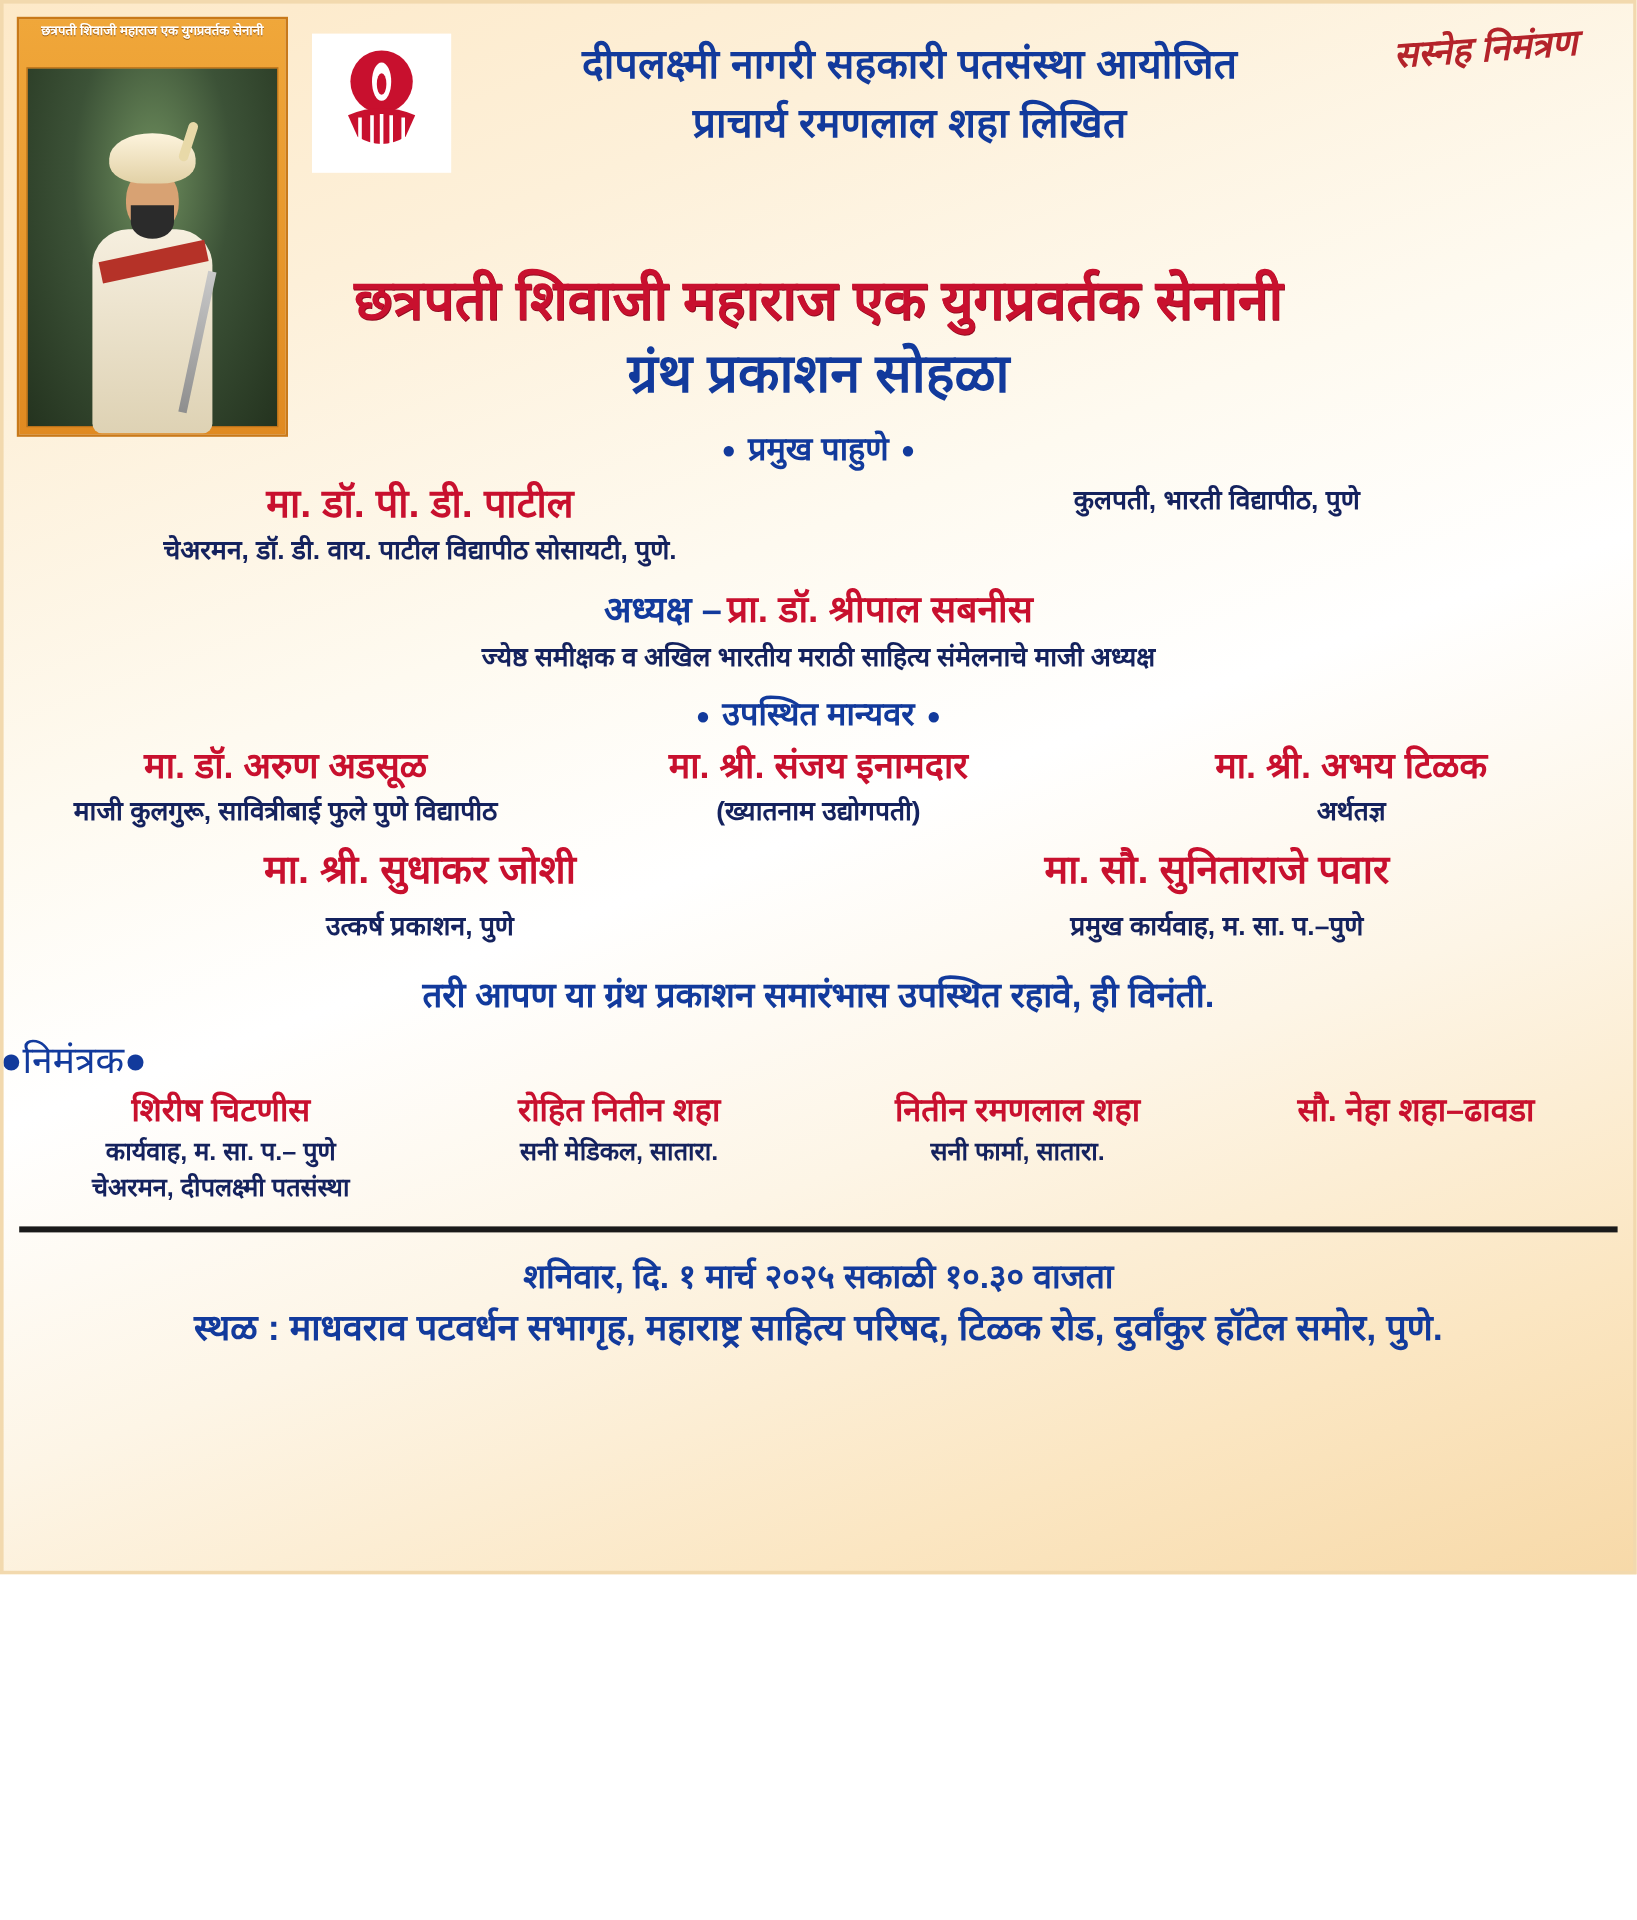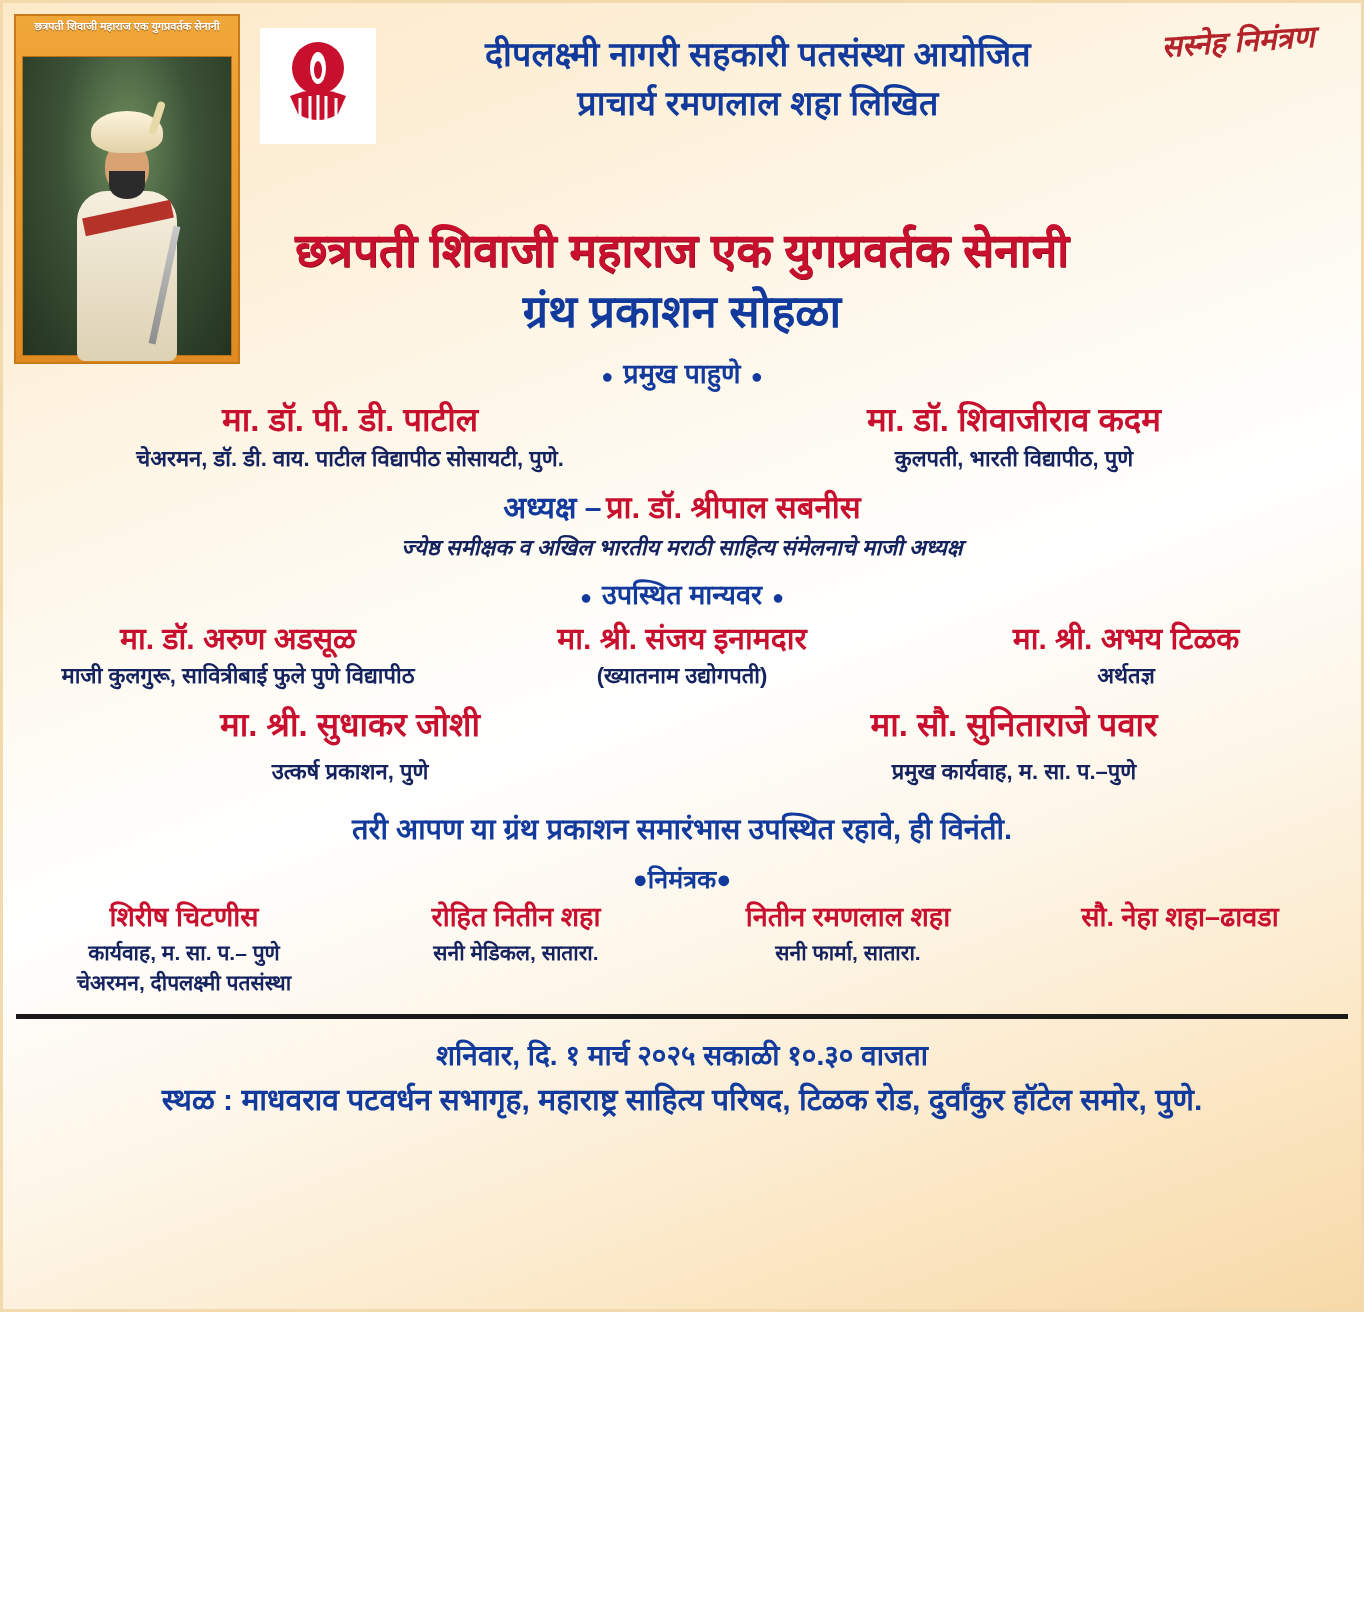--- a/index.html
+++ b/index.html
@@ -257,37 +257,35 @@
   .chair-name {
     color: #c8102e;
     font-weight: bold;
     font-size: 31px;
   }
   .chair-desig {
     color: #14225e;
     font-weight: bold;
     font-size: 22px;
     margin-top: 4px;
-    font-style: italic;
   }
 
   .request-line {
     text-align: center;
     color: #123a9c;
     font-weight: bold;
     font-size: 29px;
     margin: 22px 0 6px 0;
   }
 
   
   .invitor-head {
-    text-align: center;
-    color: #123a9c;
-    font-weight: bold;
-    font-size: 25px;
+    color: #123a9c;
+    font-weight: normal;
+    font-size: 31px;
     margin: 14px 0 6px 0;
   }
   .invitor-row {
     display: flex;
     justify-content: flex-end;
     padding: 0 18px;
   }
   .invitor {
     flex: 1;
     text-align: center;
@@ -377,21 +375,20 @@
   <div class="section-head">
     <span class="dot">●</span><span>प्रमुख पाहुणे</span><span class="dot">●</span>
   </div>
 
   <div class="two-col">
     <div class="col">
       <div class="name-red">मा. डॉ. पी. डी. पाटील</div>
       <div class="desig">चेअरमन, डॉ. डी. वाय. पाटील विद्यापीठ सोसायटी, पुणे.</div>
     </div>
     <div class="col">
-      <div class="name-red">मा. डॉ. शिवाजीराव कदम</div>
       <div class="desig">कुलपती, भारती विद्यापीठ, पुणे</div>
     </div>
   </div>
 
   <div class="chair-row">
     <span class="chair-label">अध्यक्ष –</span>
     <span class="chair-name">प्रा. डॉ. श्रीपाल सबनीस</span>
     <div class="chair-desig">ज्येष्ठ समीक्षक व अखिल भारतीय मराठी साहित्य संमेलनाचे माजी अध्यक्ष</div>
   </div>
 

